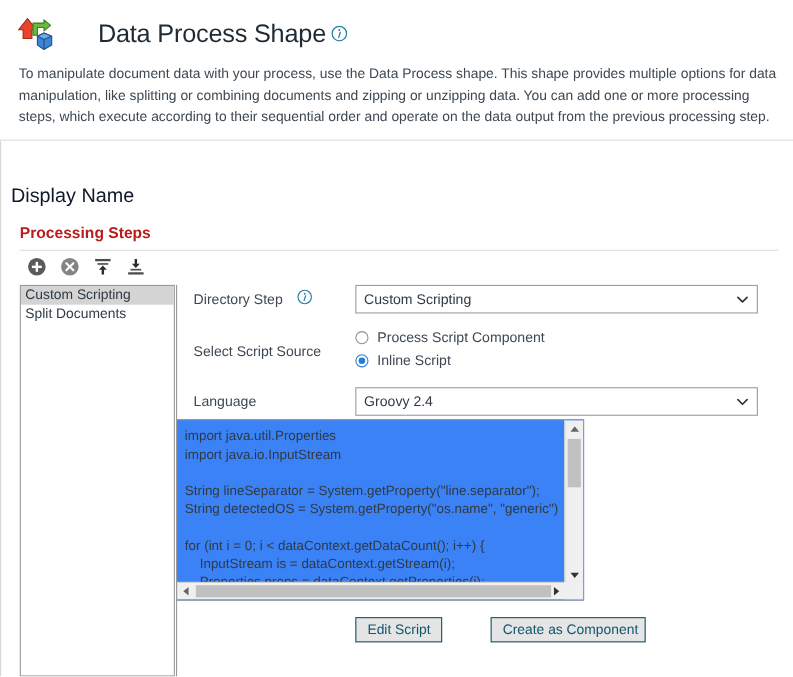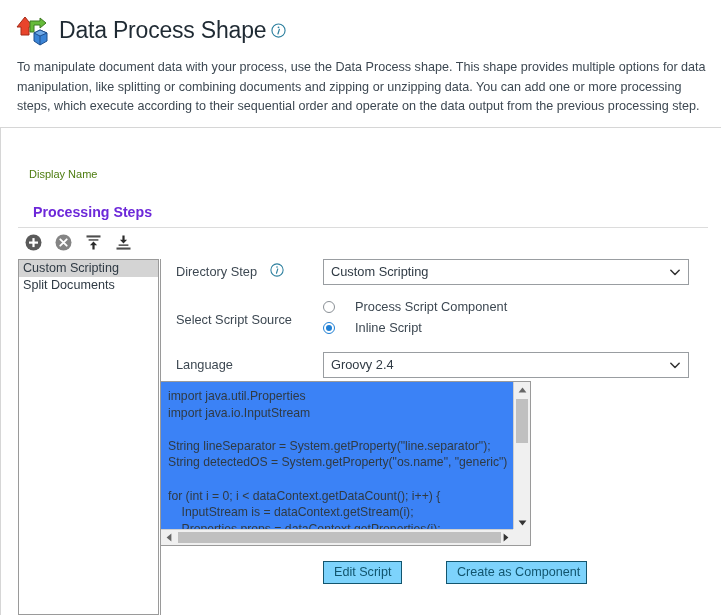--- a/index.html
+++ b/index.html
@@ -29,20 +29,21 @@
     left: 16px; top: 14px;
     display: flex; align-items: center; gap: 9px;
   }
   .shape-icon { width: 34px; height: 32px; display: block; }
   .title-text {
     font-size: 23px;
     font-weight: 400;
     color: #1f2a33;
     letter-spacing: -0.2px;
     white-space: nowrap;
+    margin-left: 30px;
   }
   .info-icon {
     width: 15px; height: 15px;
     display: inline-block;
     vertical-align: middle;
     margin-left: 5px;
     margin-bottom: 2px;
   }
   .desc {
     position: absolute;
@@ -57,43 +58,43 @@
   .body {
     position: absolute;
     left: 0; top: 128px;
     width: 721px; height: 487px;
     border-left: 1px solid #d6d6d6;
     background: #ffffff;
   }
 
   .display-name-label {
     position: absolute;
-    left: 28px; top: 40px;
-    font-size: 11px;
-    color: #4d7c0f;
+    left: 9px; top: 40px;
+    font-size: 18px;
+    color: #0f172a;
   }
   .display-name-input {
     position: absolute;
     left: 134px; top: 27px;
     width: 550px; height: 26px;
     border: 1px solid #999da1;
     background: #ffffff;
     font-family: "Liberation Sans", sans-serif;
     font-size: 12.8px;
     color: #2f3a44;
     padding: 0 7px;
     outline: none;
   }
 
   .section-title {
     position: absolute;
-    left: 32px; top: 76px;
+    left: 17px; top: 76px;
     font-size: 14.2px;
     font-weight: bold;
-    color: #6d28d9;
+    color: #b91c1c;
   }
   .section-rule {
     position: absolute;
     left: 17px; top: 99px;
     width: 690px; height: 1px;
     background: #dcdcdc;
   }
 
   
   .toolbar {
@@ -163,21 +164,21 @@
   }
   .f-select .caret {
     position: absolute;
     right: 8px; top: 9px;
     width: 10px; height: 7px;
   }
 
   
   .radio-row {
     position: absolute;
-    display: flex; align-items: center; gap: 20px;
+    display: flex; align-items: center; gap: 8px;
     cursor: pointer;
   }
   .radio {
     width: 12px; height: 12px;
     border-radius: 50%;
     border: 1px solid #8a9096;
     background: #ffffff;
     position: relative;
     flex: 0 0 auto;
   }
@@ -256,21 +257,21 @@
     right: 0; bottom: 0;
     width: 17px; height: 16px;
     background: #f0f0f0;
   }
 
   
   .btn {
     position: absolute;
     height: 23px;
     border: 1px solid #12556e;
-    background: #7dd3fc;
+    background: #e5e5e5;
     color: #12556e;
     font-family: "Liberation Sans", sans-serif;
     font-size: 12.6px;
     line-height: 21px;
     text-align: center;
     cursor: pointer;
     padding: 0 10px;
     white-space: nowrap;
   }
 </style>

